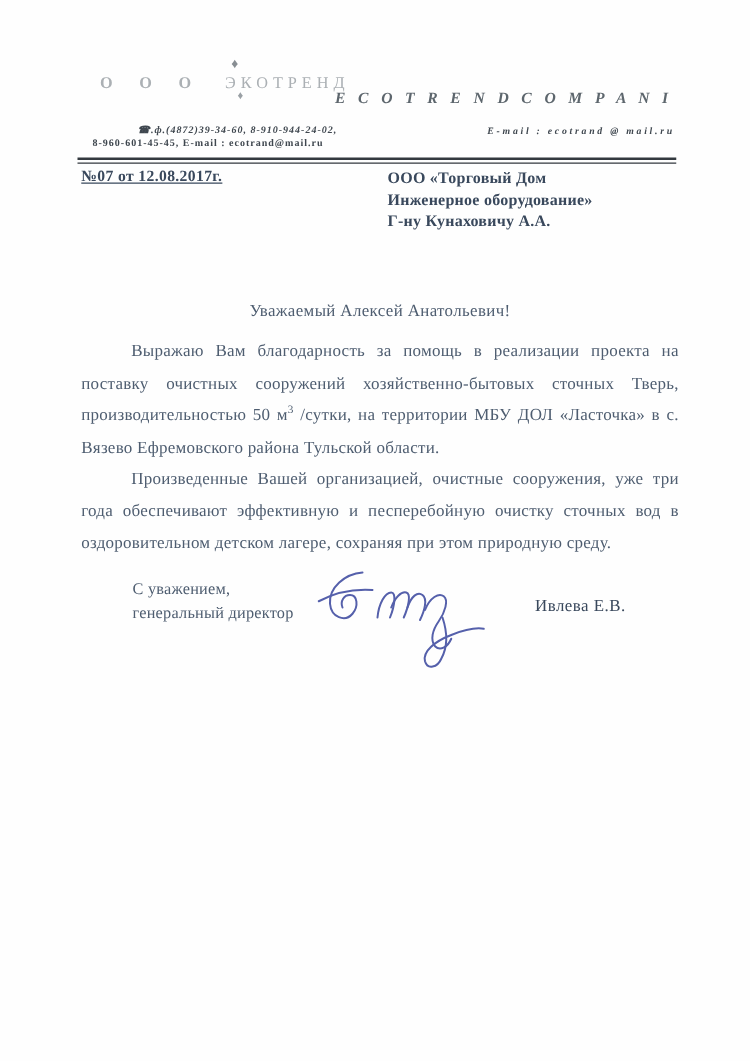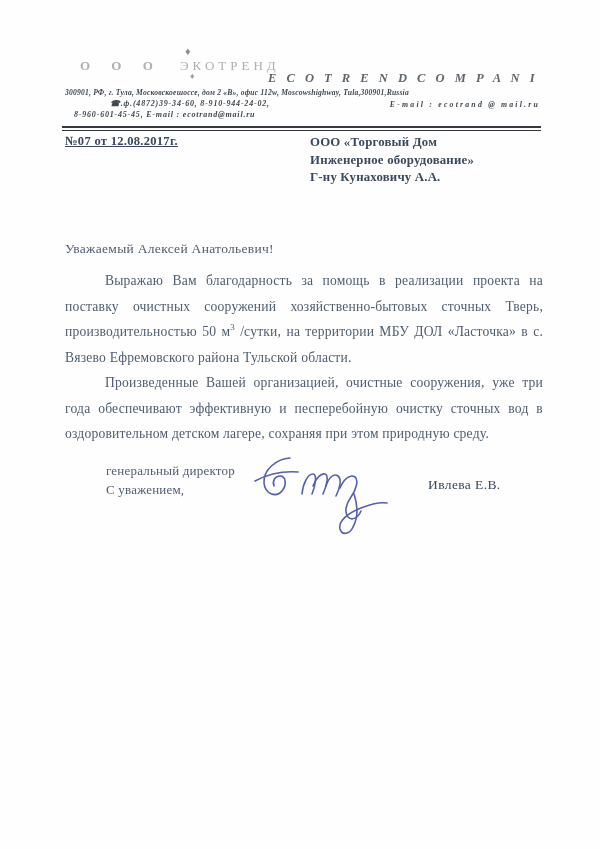--- a/index.html
+++ b/index.html
@@ -58,21 +58,21 @@
     font-size:8px;font-style:italic;font-weight:bold;
     color:#3f474f;letter-spacing:.8px;white-space:nowrap;margin-left:44px;
   }
   .email-right{
     position:absolute;right:60px;top:100px;
     font-size:7.8px;font-style:italic;font-weight:bold;
     color:#3f474f;letter-spacing:2.2px;white-space:nowrap;
   }
   .phone-line2{
     position:absolute;left:74px;top:110px;
-    font-size:8px;font-style:italic;font-weight:bold;
+    font-size:8px;font-weight:bold;
     color:#3f474f;letter-spacing:.8px;white-space:nowrap;
   }
   .rule{
     position:absolute;left:62px;top:126px;width:479px;height:5px;
     border-top:2.5px solid var(--rule);
     border-bottom:1.5px solid var(--rule);
   }
   
   .ref-number{
     position:absolute;left:65px;top:134px;
@@ -80,21 +80,21 @@
     text-decoration:underline;letter-spacing:.3px;
   }
   .recipient{
     position:absolute;left:310px;top:134px;width:250px;
     font-size:12.8px;font-weight:bold;color:var(--text-bold);
     line-height:17.5px;letter-spacing:.2px;
   }
   
   .salutation{
     position:absolute;left:65px;top:241px;width:478px;
-    font-size:13.5px;color:var(--text);
+    text-align:center;font-size:13.5px;color:var(--text);
     letter-spacing:.3px;
   }
   .body-text{
     position:absolute;left:65px;top:268px;width:478px;
     font-size:13.6px;color:var(--text);
     text-align:justify;line-height:25.5px;letter-spacing:.2px;
   }
   .body-text p{text-indent:40px;}
   .body-text sup{font-size:9px;vertical-align:super;line-height:0;}
   
@@ -118,21 +118,20 @@
 
 <div class="page">
 
   <div class="logo-ooo">О О О</div>
   <div class="logo-diamond-top">♦</div>
   <div class="logo-name">ЭКОТРЕНД</div>
   <div class="logo-diamond-bottom">♦</div>
 
   <div class="company-latin">E C O T R E N D   C O M P A N I</div>
 
-  <div class="address-line">300901, РФ, г. Тула, Московскоешоссе, дом 2 «В», офис 112w, Moscowshighway, Tula,300901,Russia</div>
   <div class="phone-line">☎.ф.(4872)39-34-60, 8-910-944-24-02,</div>
   <div class="email-right">E-mail : ecotrand @ mail.ru</div>
   <div class="phone-line2">8-960-601-45-45, E-mail : ecotrand@mail.ru</div>
 
   <div class="rule"></div>
 
   <div class="ref-number">№07 от 12.08.2017г.</div>
 
   <div class="recipient">
     <div>ООО «Торговый Дом</div>
@@ -141,22 +140,22 @@
   </div>
 
   <div class="salutation">Уважаемый Алексей Анатольевич!</div>
 
   <div class="body-text">
     <p><span>Выражаю Вам благодарность за помощь в реализации проекта на поставку очистных сооружений хозяйственно-бытовых сточных Тверь, производительностью 50 м</span><sup>3</sup><span> /сутки, на территории МБУ ДОЛ «Ласточка» в с. Вязево Ефремовского района Тульской области.</span></p>
     <p>Произведенные Вашей организацией, очистные сооружения, уже три года обеспечивают эффективную и песперебойную очистку сточных вод в оздоровительном детском лагере, сохраняя при этом природную среду.</p>
   </div>
 
   <div class="closing">
+    <div>С уважением,</div>
     <div>генеральный директор</div>
-    <div>С уважением,</div>
   </div>
 
   <div class="signature">
     <svg viewBox="0 0 140 98" xmlns="http://www.w3.org/2000/svg" fill="none" stroke="#5560ab" stroke-width="1.6" stroke-linecap="round">
 
       <path d="M40,12 C26,13 13,24 14,37 C15,48 26,52 32,45 C37,39 36,30 30,30 C25,30 22,35 24,40"></path>
       <path d="M5,35 C18,28 33,25 48,26"></path>
 
       <path d="M52,48 C53,37 58,28 63,28 C67,28 66,38 62,48"></path>
       <path d="M63,40 C66,32 71,27 75,28 C79,29 77,39 73,48"></path>

